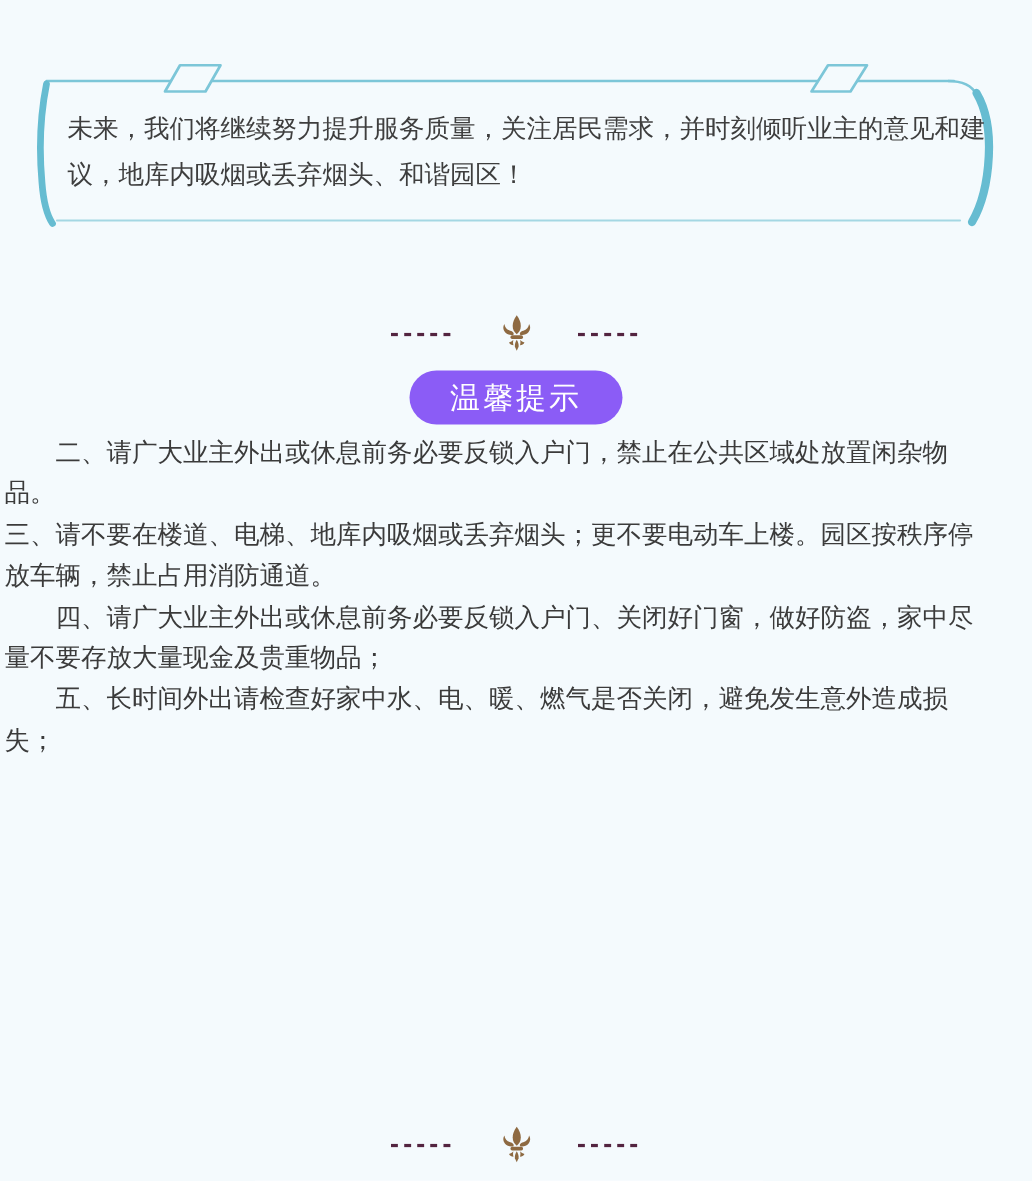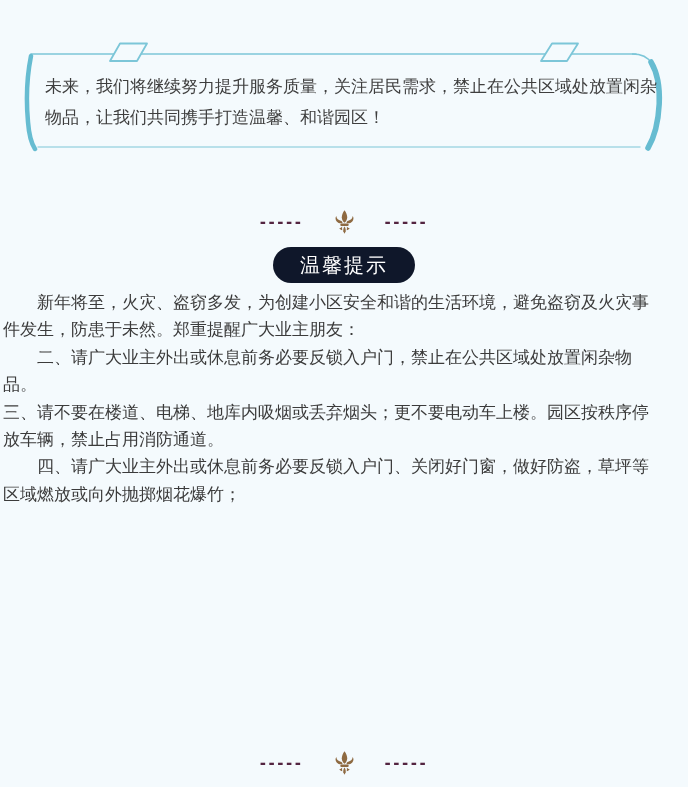--- a/index.html
+++ b/index.html
@@ -66,21 +66,21 @@
 
   
   .tip-badge {
     position: absolute;
     top: 247px;
     left: 50%;
     transform: translateX(-50%);
     height: 36px;
     padding: 0 27px;
     border-radius: 18px;
-    background: #0f172a;
+    background: #8b5cf6;
     color: #ffffff;
     font-size: 20px;
     letter-spacing: 2px;
     display: flex;
     align-items: center;
     justify-content: center;
     white-space: nowrap;
   }
 
   
@@ -111,21 +111,21 @@
       <path d="M7 16 C3 36 2 60 4 82 C5 95 7 103 11 109" fill="none" stroke="#66bcd1" stroke-width="4.5" stroke-linecap="round"></path>
 
       <path d="M627 22 C633.5 33 636 48 635.2 64 C634.3 82 630.5 97 624 108" fill="none" stroke="#66bcd1" stroke-width="5.5" stroke-linecap="round"></path>
 
       <line x1="14" y1="107" x2="616" y2="107" stroke="#a4d7e3" stroke-width="1.4" stroke-linecap="round"></line>
 
       <path d="M86 21 L96 3.5 L123 3.5 L113 21 Z" fill="#f4fafd" stroke="#7cc6d8" stroke-width="1.8" stroke-linejoin="round"></path>
 
       <path d="M517 21 L528 3.5 L554 3.5 L543 21 Z" fill="#f4fafd" stroke="#7cc6d8" stroke-width="1.8" stroke-linejoin="round"></path>
     </svg>
-    <div class="quote-text">未来，我们将继续努力提升服务质量，关注居民需求，禁止在公共区域处放置闲杂物品，让我们共同携手打造温馨、和谐园区！</div>
+    <div class="quote-text">未来，我们将继续努力提升服务质量，关注居民需求，并时刻倾听业主的意见和建议，地库内吸烟或丢弃烟头、和谐园区！</div>
   </div>
 
   <div class="divider divider-top">
     <span class="dash">-----</span>
     <svg class="fleur" viewBox="0 0 24 28" aria-hidden="true">
       <g fill="#8e6a42">
         <path d="M12 0.5 C9.9 3.4 8.9 6.1 8.9 8.6 C8.9 11.3 10.1 13.3 12 14.9 C13.9 13.3 15.1 11.3 15.1 8.6 C15.1 6.1 14.1 3.4 12 0.5 Z"></path>
         <path d="M9.6 15.3 C7.2 15.9 4.7 15.2 3.1 13.4 C1.5 11.6 1.3 9 2.6 7.2 C2.9 9.8 4.5 11.7 7 12.2 C8.1 12.4 9.1 13.1 9.6 14 Z"></path>
         <path d="M14.4 15.3 C16.8 15.9 19.3 15.2 20.9 13.4 C22.5 11.6 22.7 9 21.4 7.2 C21.1 9.8 19.5 11.7 17 12.2 C15.9 12.4 14.9 13.1 14.4 14 Z"></path>
         <rect x="7.2" y="15.8" width="9.6" height="2.8" rx="1.3"></rect>
@@ -133,24 +133,24 @@
         <path d="M9.4 19.2 C8.5 20.3 7.4 21 6.1 21.2 C6.8 22.5 8 23.2 9.5 23.3 C9.1 22 9.1 20.6 9.4 19.2 Z"></path>
         <path d="M14.6 19.2 C15.5 20.3 16.6 21 17.9 21.2 C17.2 22.5 16 23.2 14.5 23.3 C14.9 22 14.9 20.6 14.6 19.2 Z"></path>
       </g>
     </svg>
     <span class="dash">-----</span>
   </div>
 
   <div class="tip-badge">温馨提示</div>
 
   <div class="body-text">
-    <p class="indent">新年将至，火灾、盗窃多发，为创建小区安全和谐的生活环境，避免盗窃及火灾事件发生，防患于未然。郑重提醒广大业主朋友：</p>
     <p class="indent">二、请广大业主外出或休息前务必要反锁入户门，禁止在公共区域处放置闲杂物品。</p>
     <p>三、请不要在楼道、电梯、地库内吸烟或丢弃烟头；更不要电动车上楼。园区按秩序停放车辆，禁止占用消防通道。</p>
-    <p class="indent">四、请广大业主外出或休息前务必要反锁入户门、关闭好门窗，做好防盗，草坪等区域燃放或向外抛掷烟花爆竹；</p>
+    <p class="indent">四、请广大业主外出或休息前务必要反锁入户门、关闭好门窗，做好防盗，家中尽量不要存放大量现金及贵重物品；</p>
+    <p class="indent">五、长时间外出请检查好家中水、电、暖、燃气是否关闭，避免发生意外造成损失；</p>
   </div>
 
   <div class="divider divider-bottom">
     <span class="dash">-----</span>
     <svg class="fleur" viewBox="0 0 24 28" aria-hidden="true">
       <g fill="#8e6a42">
         <path d="M12 0.5 C9.9 3.4 8.9 6.1 8.9 8.6 C8.9 11.3 10.1 13.3 12 14.9 C13.9 13.3 15.1 11.3 15.1 8.6 C15.1 6.1 14.1 3.4 12 0.5 Z"></path>
         <path d="M9.6 15.3 C7.2 15.9 4.7 15.2 3.1 13.4 C1.5 11.6 1.3 9 2.6 7.2 C2.9 9.8 4.5 11.7 7 12.2 C8.1 12.4 9.1 13.1 9.6 14 Z"></path>
         <path d="M14.4 15.3 C16.8 15.9 19.3 15.2 20.9 13.4 C22.5 11.6 22.7 9 21.4 7.2 C21.1 9.8 19.5 11.7 17 12.2 C15.9 12.4 14.9 13.1 14.4 14 Z"></path>
         <rect x="7.2" y="15.8" width="9.6" height="2.8" rx="1.3"></rect>

